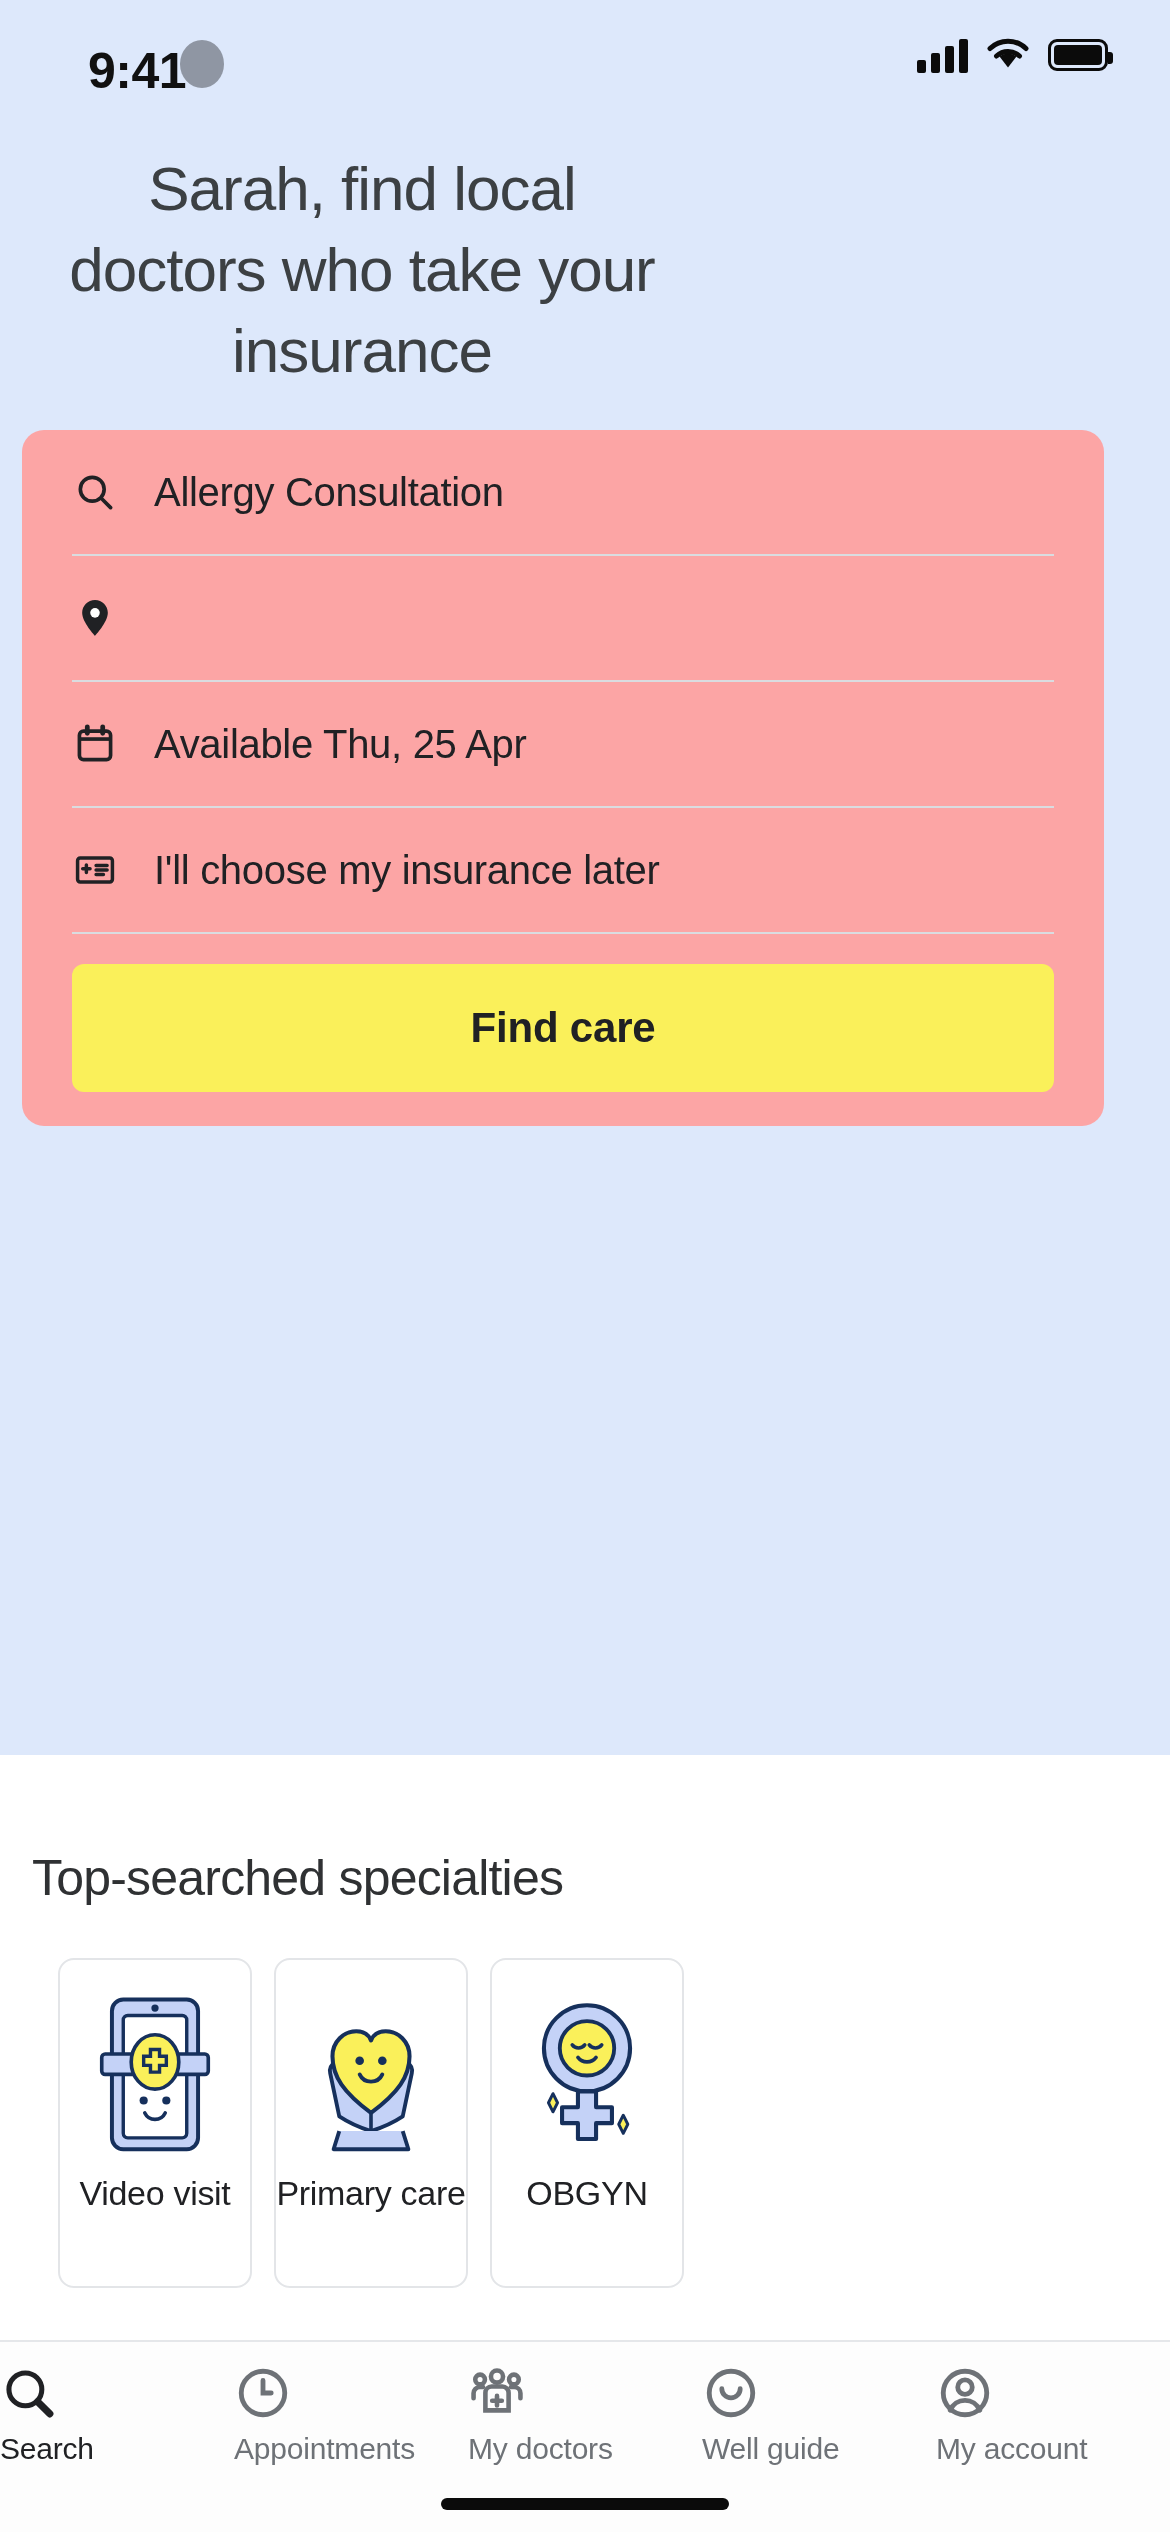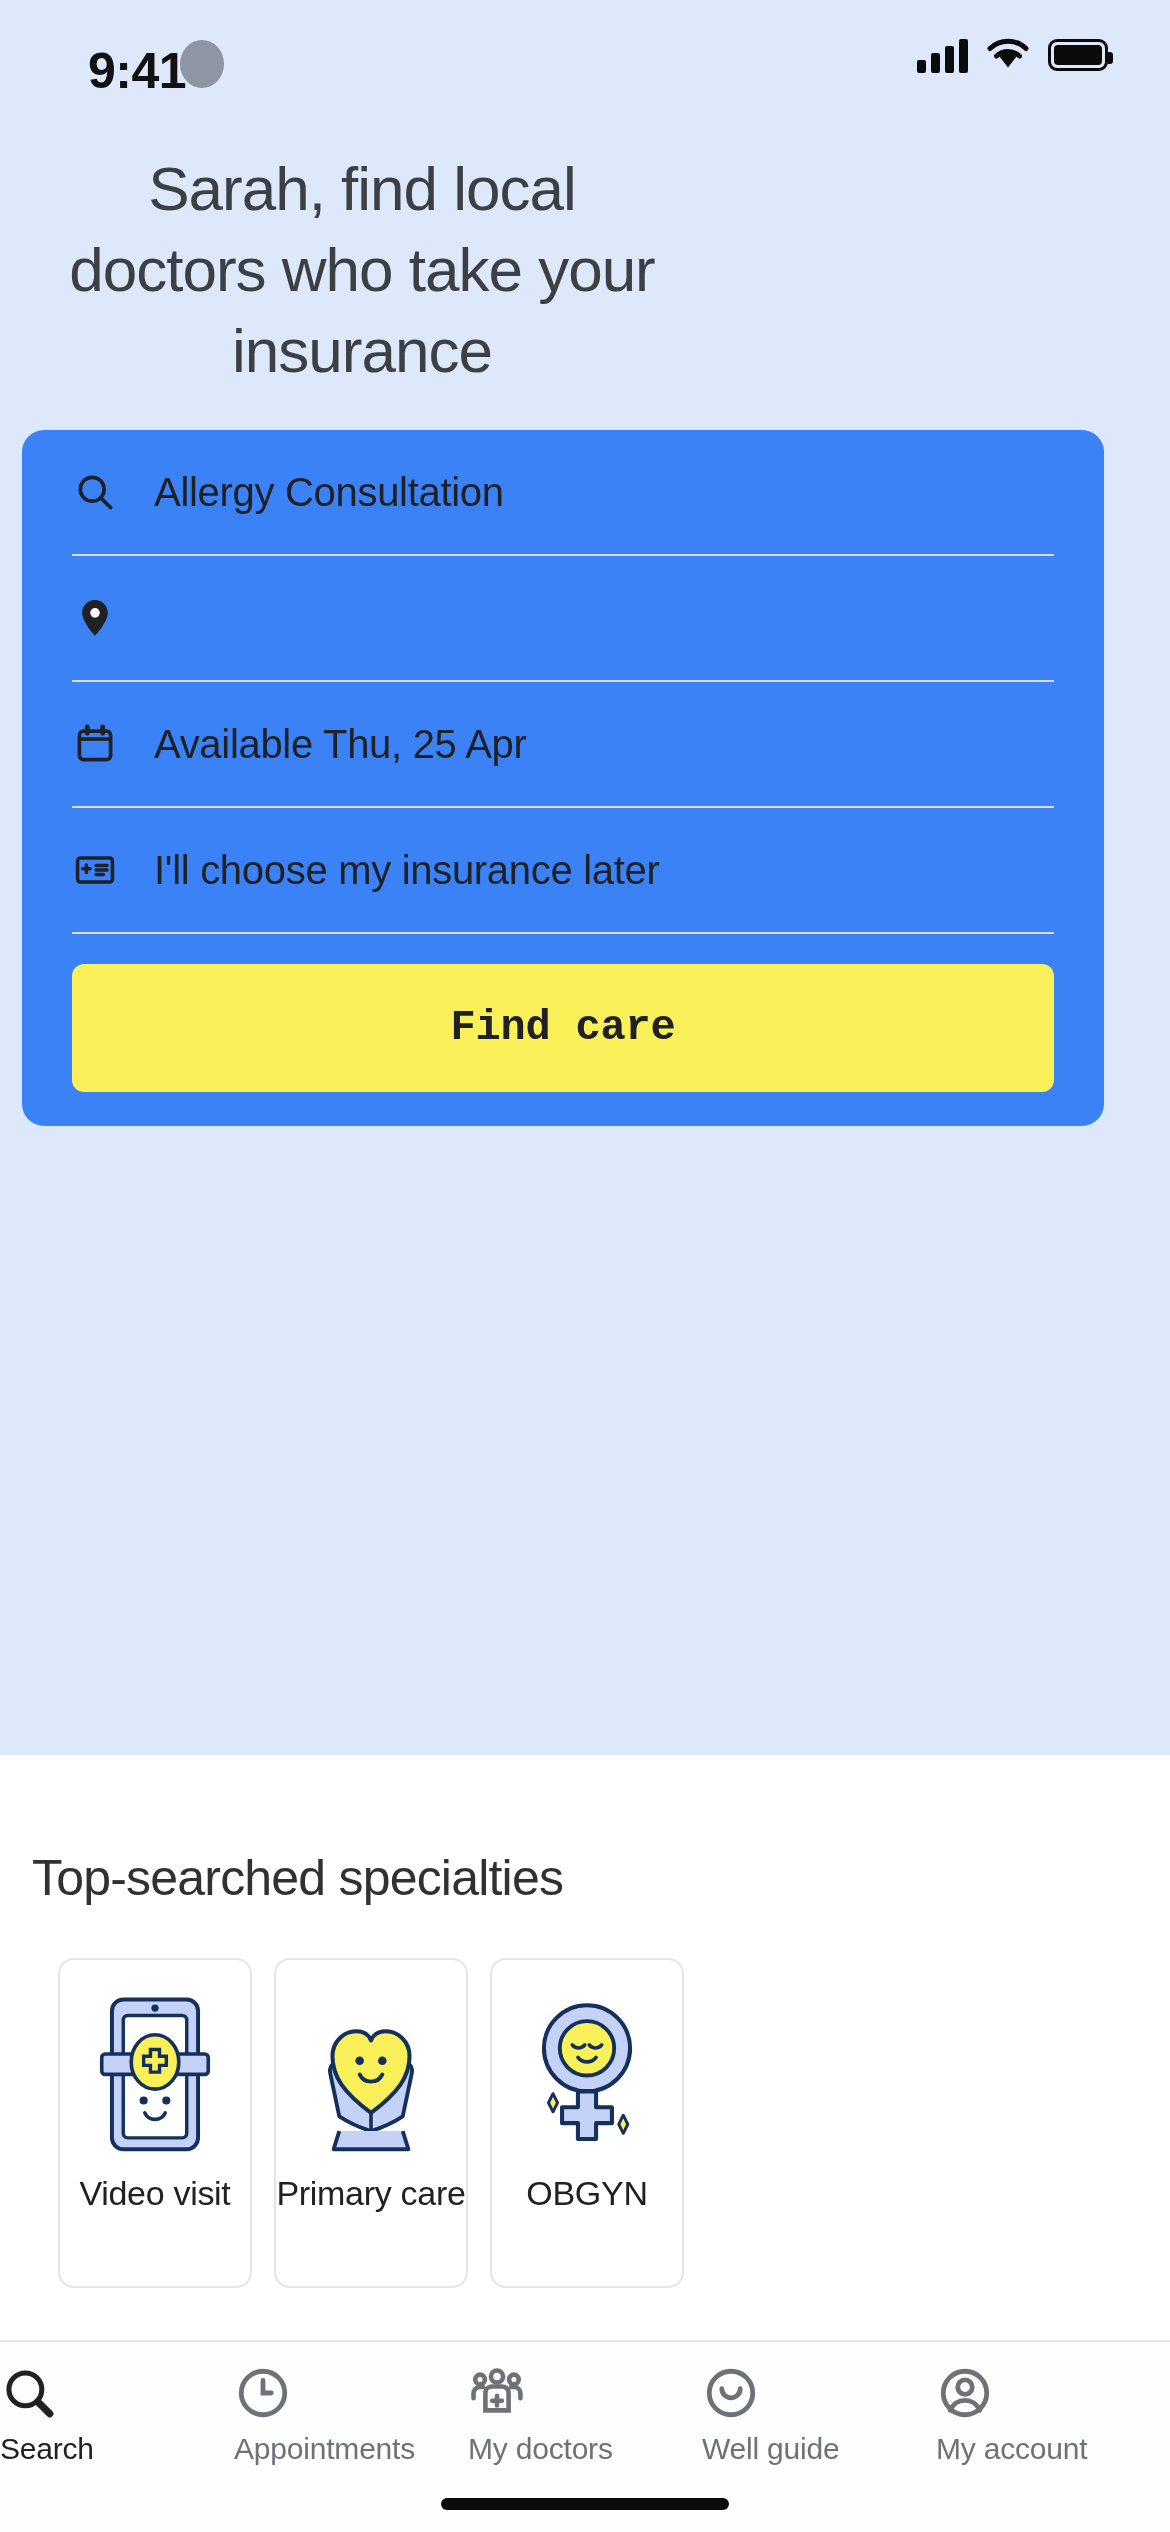--- a/index.html
+++ b/index.html
@@ -101,21 +101,21 @@
     letter-spacing: -1px;
     text-align: center;
   }
 
   
   .search-card {
     position: absolute;
     left: 22px;
     top: 430px;
     width: 1082px;
-    background: #3b82f6;
+    background: #fca5a5;
     border-radius: 22px;
     padding: 0 0 34px 0;
   }
   .sc-row {
     display: flex;
     align-items: center;
     height: 124px;
     padding: 0 50px;
     gap: 36px;
     cursor: pointer;
@@ -137,21 +137,21 @@
     margin: 0 50px;
   }
   .find-btn {
     display: block;
     margin: 30px 20px 0 50px;
     height: 128px;
     width: calc(100% - 100px);
     background: #FAF05A;
     border: none;
     border-radius: 12px;
-    font-family: Liberation Mono, monospace;
+    font-family: Liberation Sans, sans-serif;
     font-size: 42px;
     font-weight: 700;
     color: #202124;
     letter-spacing: -0.2px;
     cursor: pointer;
   }
 
   
   .spec-title {
     position: absolute;

